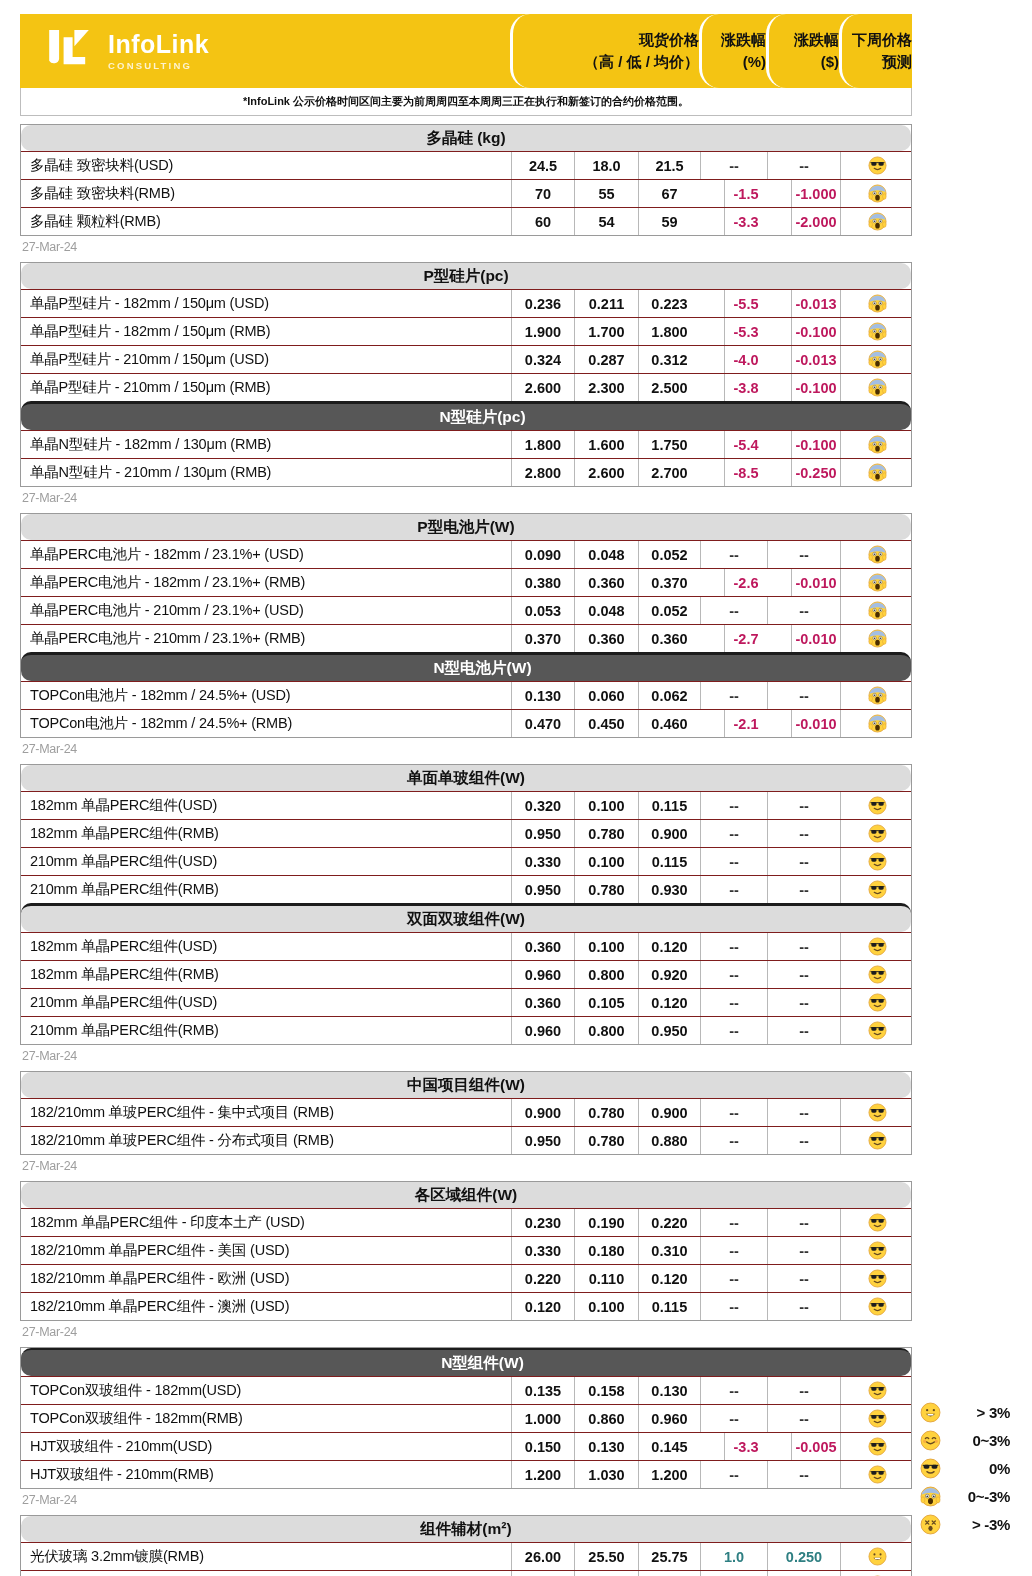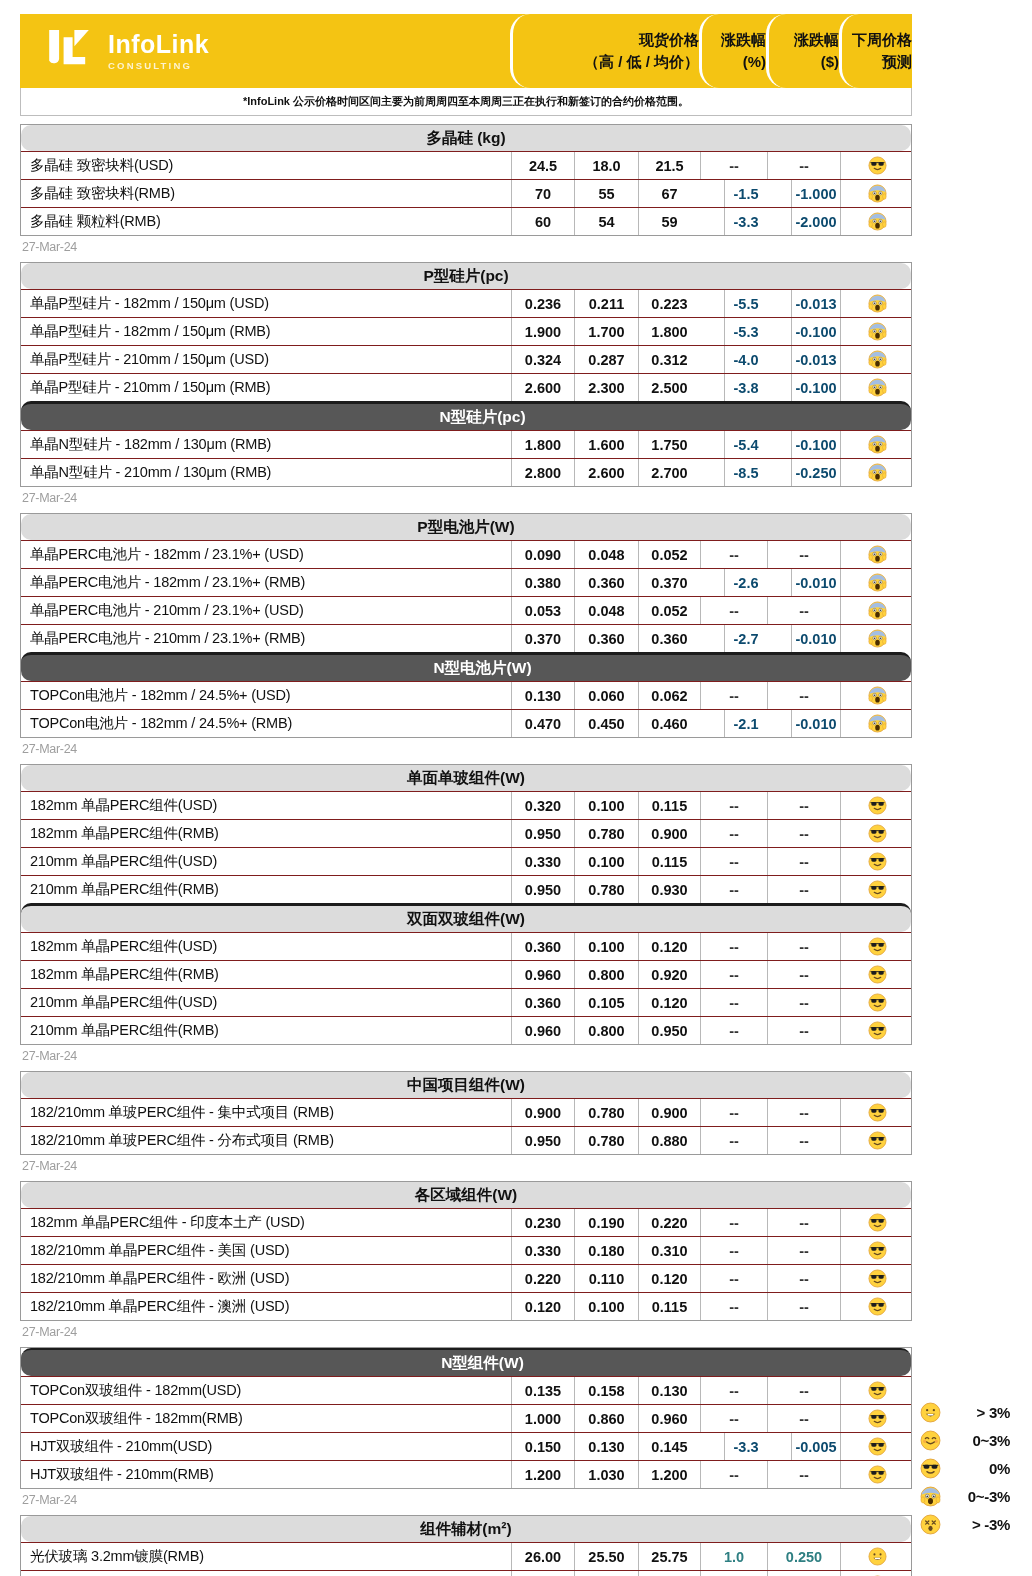--- a/index.html
+++ b/index.html
@@ -23,21 +23,21 @@
   .group-table{border:1px solid #9a9a9a;}
   .section-header{height:26px;line-height:26px;text-align:center;font-weight:bold;font-size:15.5px;border-radius:10px;}
   .section-header.light{background:#DCDCDC;color:#111;}
   .section-header.dark{background:#575757;color:#fff;border-top:2px solid #1c1c1c;padding-left:33px;}
   .section-header.divided{border-top:3px solid #1c1c1c;}
   .row{display:grid;grid-template-columns:490px 63px 64px 62px 67px 73px 73px;height:27px;border-top:1px solid #7f1d1d;background:#fff;}
   .row>div{border-left:1px solid #b8b8b8;display:flex;align-items:center;justify-content:center;
            font-size:14.5px;overflow:hidden;white-space:nowrap;}
   .row>div:first-child{border-left:none;justify-content:flex-start;padding-left:9px;letter-spacing:-.2px;}
   .num-cell{font-weight:600;}
-  .chg.neg{color:#0c4a6e;margin-left:24px;}
+  .chg.neg{color:#be185d;margin-left:24px;}
   .chg.pos{color:#2E7F82;}
   .chg.dash{color:#333;}
   .emoji-cell svg{display:block;}
   .group-date{color:#9e9e9e;font-size:12.5px;margin:4px 0 0 2px;letter-spacing:-.3px;}
 
   
   .legend{position:absolute;left:908px;top:1398px;width:116px;}
   .legend-item{display:flex;align-items:center;height:28px;}
   .legend-item .emo{width:44px;display:flex;justify-content:center;}
   .legend-item .lbl{flex:1;text-align:right;font-weight:bold;font-size:15px;padding-right:14px;letter-spacing:-.3px;}

